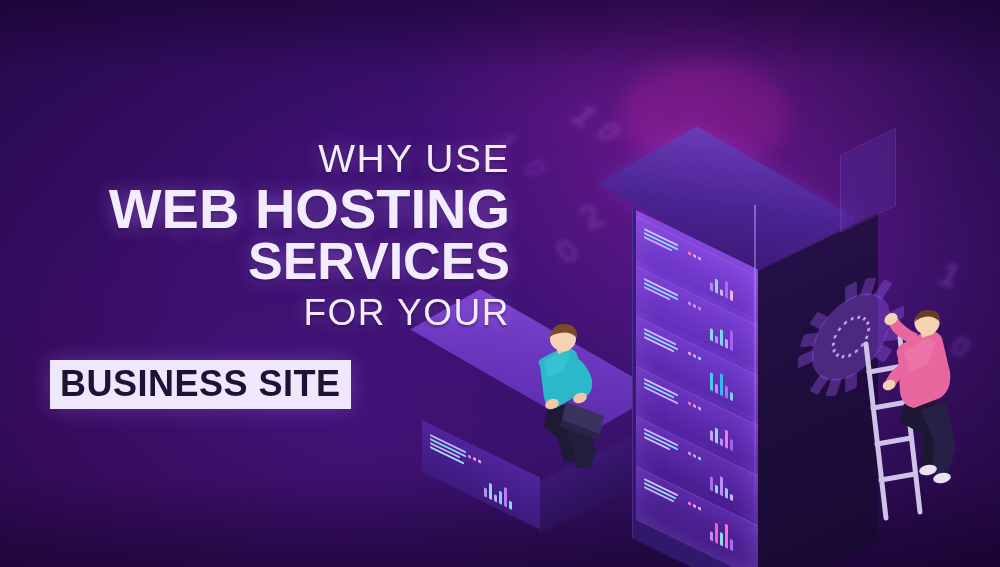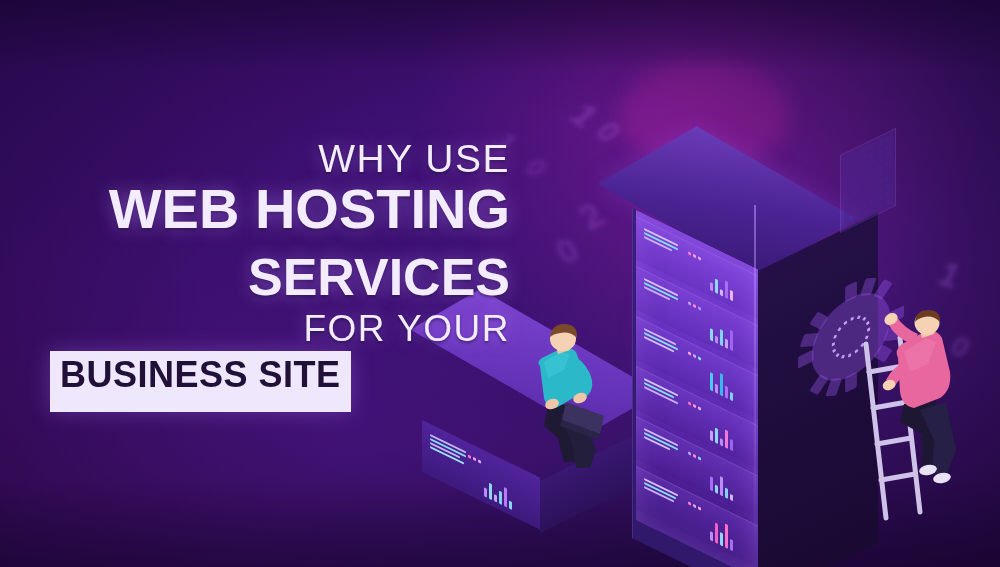--- a/index.html
+++ b/index.html
@@ -37,25 +37,25 @@
 
   
   .headline {
     position:absolute; left:50px; top:138px; width:460px;
     z-index:30;
   }
   .hl-line { display:block; color:#f3ecff; letter-spacing:0.5px; white-space:nowrap;
              text-shadow:0 0 18px rgba(190,140,255,0.45), 0 2px 3px rgba(20,0,40,0.5);text-align:right; }
   .l1 { font-size:39px; font-weight:400; line-height:42px; letter-spacing:1.5px; }
   .l2 { font-size:56px; font-weight:800; line-height:53px; letter-spacing:0px; margin-top:2px;}
-  .l3 { font-size:52px; font-weight:800; line-height:53px; letter-spacing:0px;margin-top:16px; }
+  .l3 { font-size:52px; font-weight:800; line-height:53px; letter-spacing:0px; }
   .l4 { font-size:37px; font-weight:400; line-height:44px; letter-spacing:1.5px; margin-top:3px;}
   .hl-box {
-    display:inline-block; margin-top:0;
-    background:#efe7fb; padding:5px 10px 18px 10px;
+    display:inline-block; margin-top:25px;
+    background:#efe7fb; padding:5px 10px 6px 10px;
     box-shadow:0 0 22px rgba(180,130,255,0.30);
   }
   .hl-box .boxtxt {
     color:#211038; font-size:36px; font-weight:800; line-height:38px;
     letter-spacing:0.5px; white-space:nowrap; display:block;
   }
 
   
   .numglyph {
     position:absolute; color:rgba(190,110,240,0.30);

